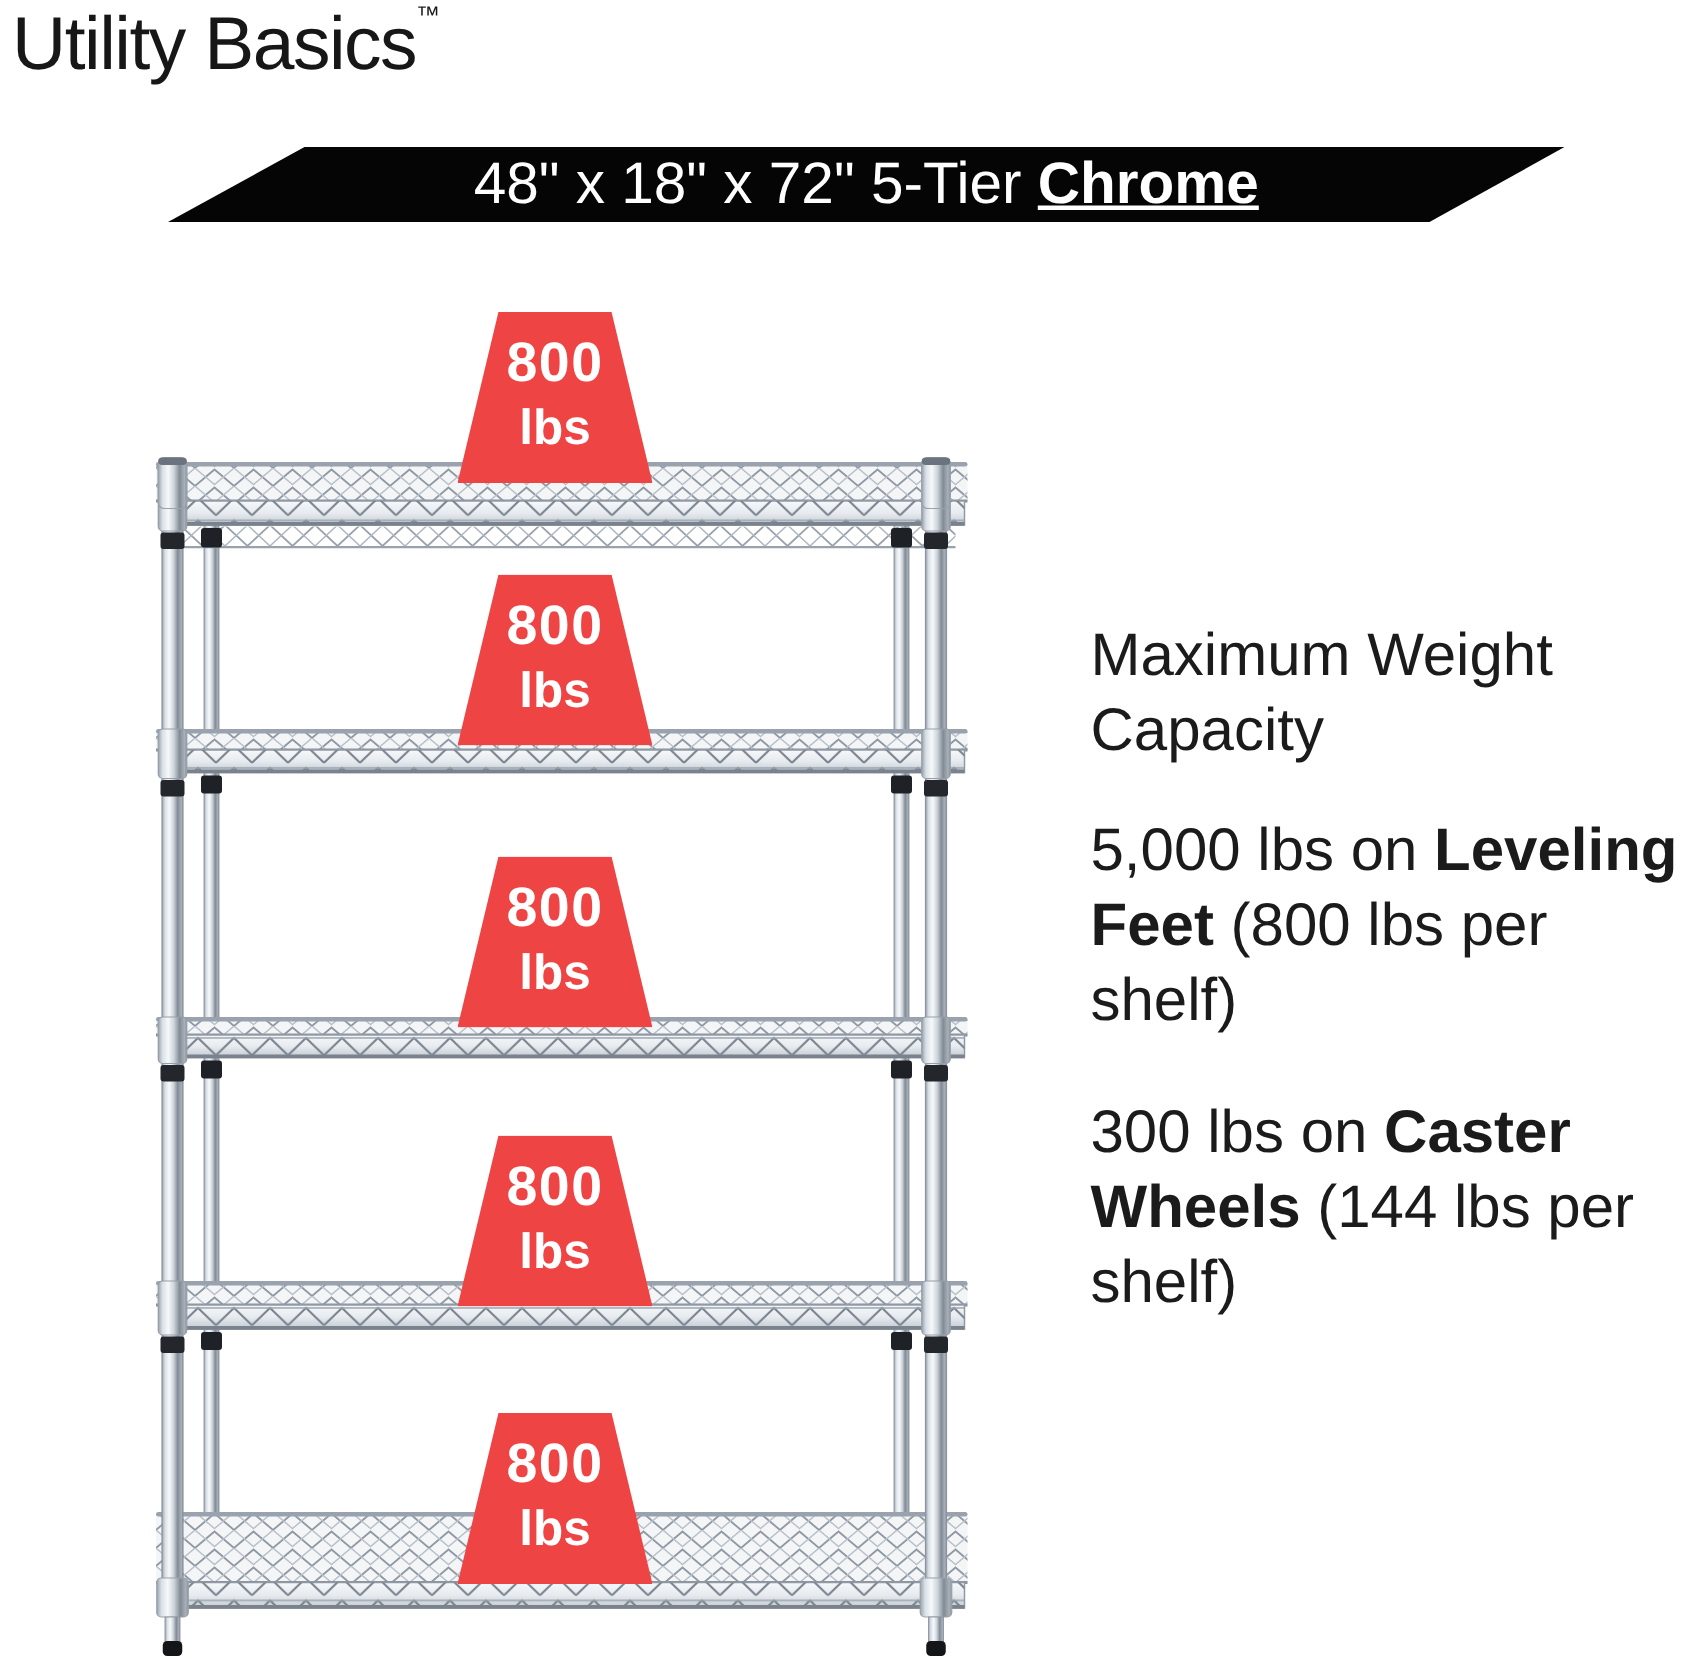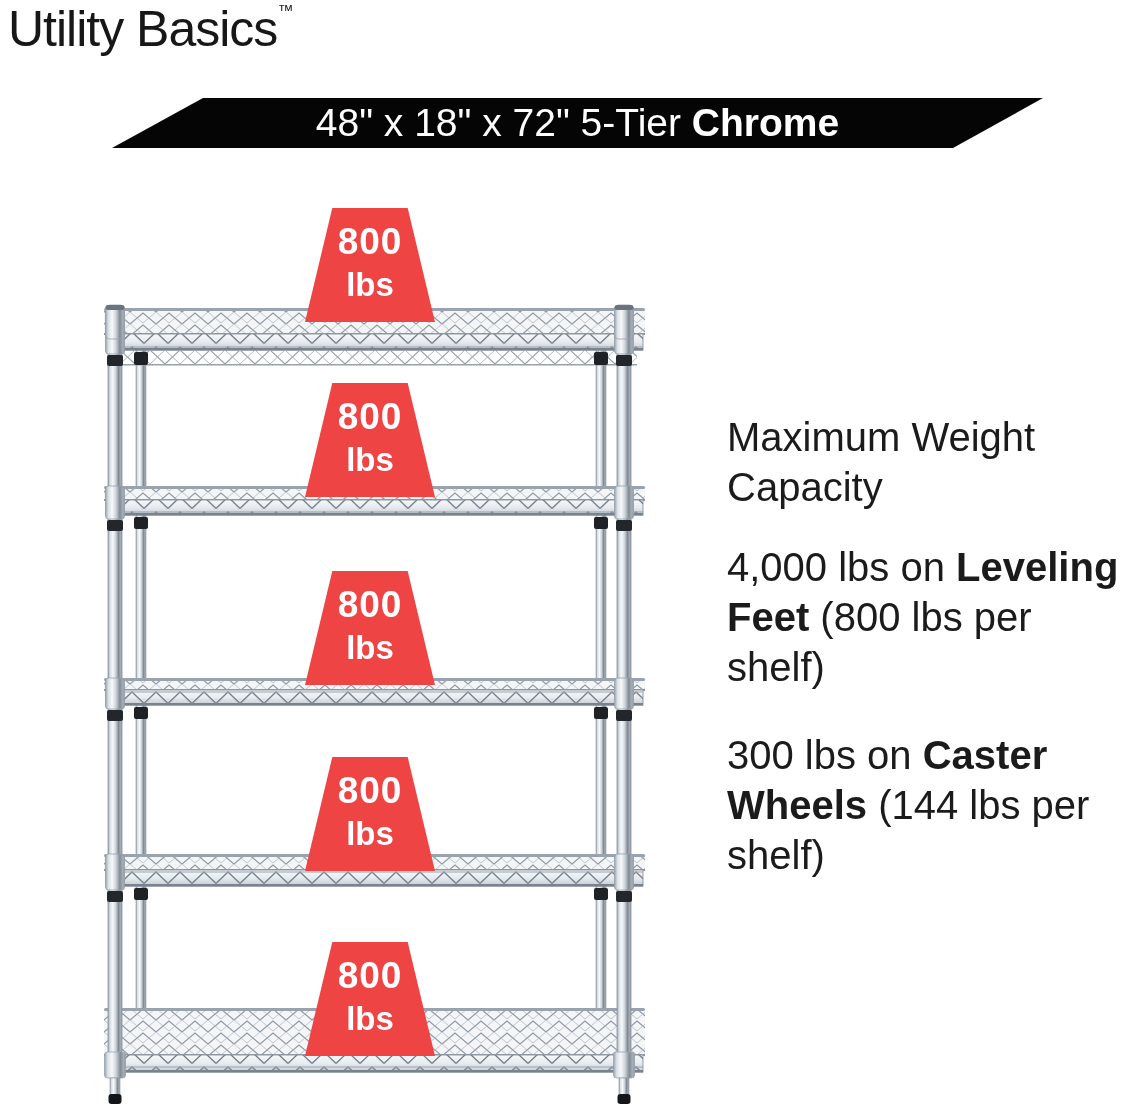--- a/index.html
+++ b/index.html
@@ -41,21 +41,21 @@
     background: #050505;
     clip-path: polygon(91px 0, 100% 0, calc(100% - 90px) 100%, 0 100%);
     color: #ffffff;
     display: flex;
     align-items: center;
     justify-content: center;
     font-size: 39px;
     z-index: 3;
     white-space: pre;
   }
-  .banner strong { font-weight: 700; }
+  .banner strong { font-weight: 700; text-decoration: underline; }
 
   
   .rack-svg { position: absolute; inset: 0; z-index: 0; }
 
   
   .weight {
     position: absolute;
     left: 305px;
     width: 130px; height: 114px;
     background: #ef4444;
@@ -257,17 +257,17 @@
     <span class="w-val">800</span>
     <span class="w-unit">lbs</span>
   </div>
   <div class="weight weight-5">
     <span class="w-val">800</span>
     <span class="w-unit">lbs</span>
   </div>
 
   <div class="details">
     <p class="heading">Maximum Weight Capacity</p>
-    <p><span>4,000 lbs on </span><strong>Leveling Feet</strong><span> (800 lbs per shelf)</span></p>
+    <p><span>5,000 lbs on </span><strong>Leveling Feet</strong><span> (800 lbs per shelf)</span></p>
     <p><span>300 lbs on </span><strong>Caster Wheels</strong><span> (144 lbs per shelf)</span></p>
   </div>
 
 </div>
 
 </body></html>

